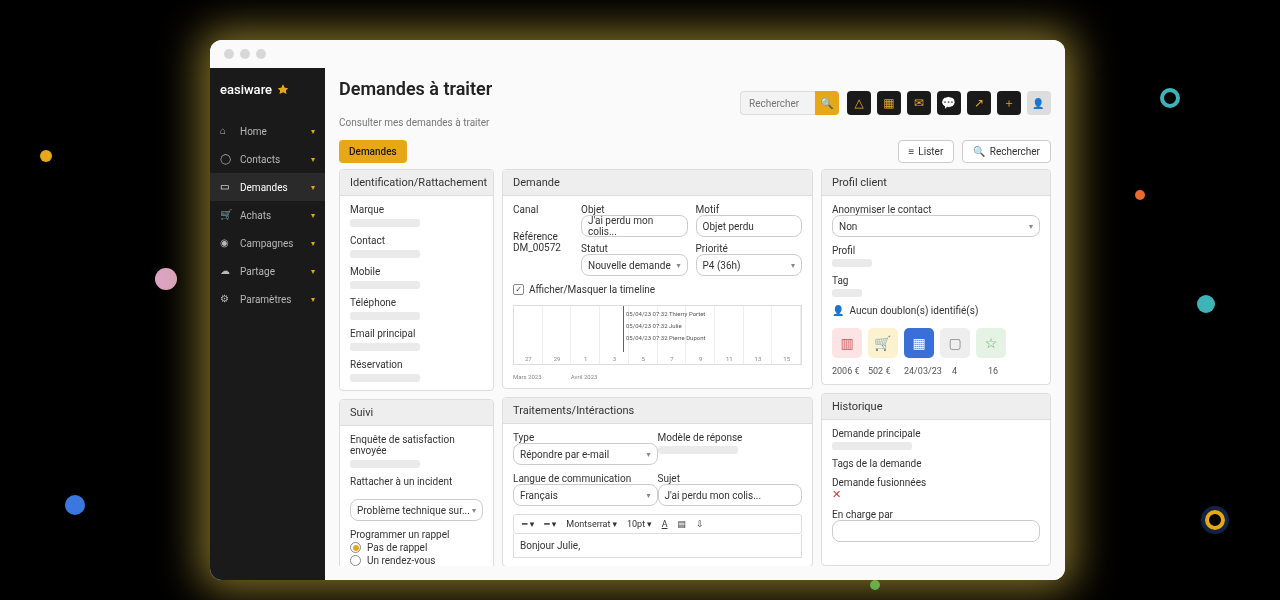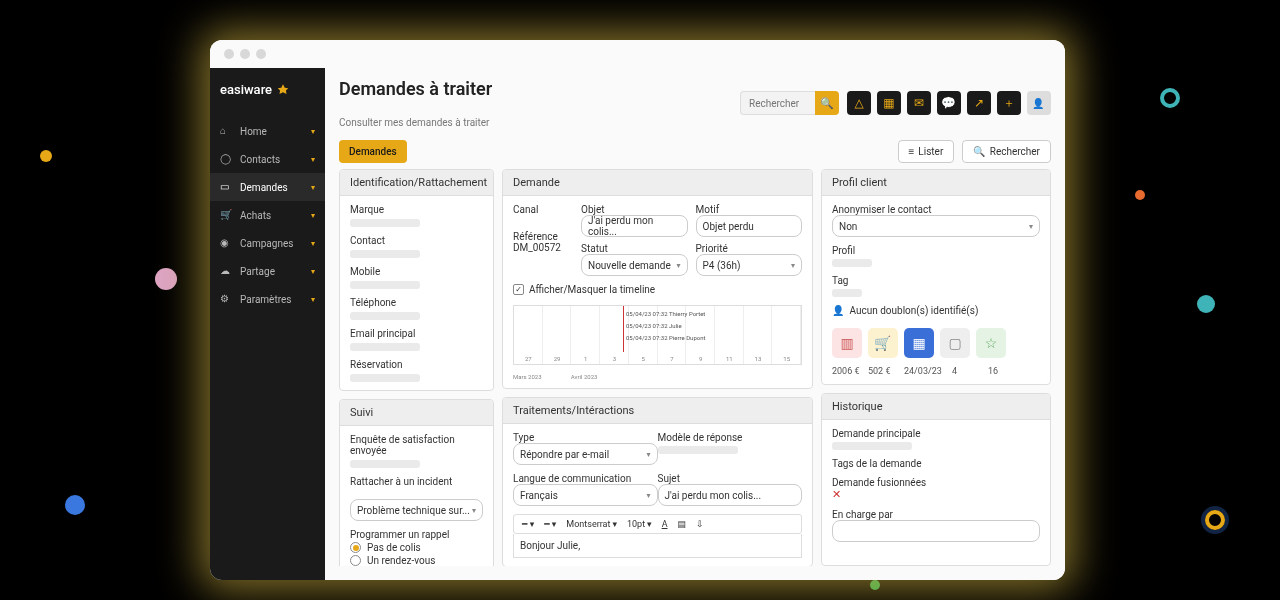--- a/index.html
+++ b/index.html
@@ -220,21 +220,21 @@
                 <div class="fld-lbl">Rattacher à un incident</div>
                 <div class="sel" style="margin-top:12px">
                     <span>Problème technique sur...</span>
                     <span class="arr">▾</span>
                   </div>
               </div>
               <div>
                 <div class="fld-lbl">Programmer un rappel</div>
                 <div class="radio-row">
                     <span class="r on"></span>
-                    <span>Pas de colis</span>
+                    <span>Pas de rappel</span>
                   </div>
                 <div class="radio-row">
                     <span class="r"></span>
                     <span>Un rendez-vous</span>
                   </div>
                 <div class="radio-row">
                     <span class="r"></span>
                     <span>Une tâche</span>
                   </div>
               </div>

